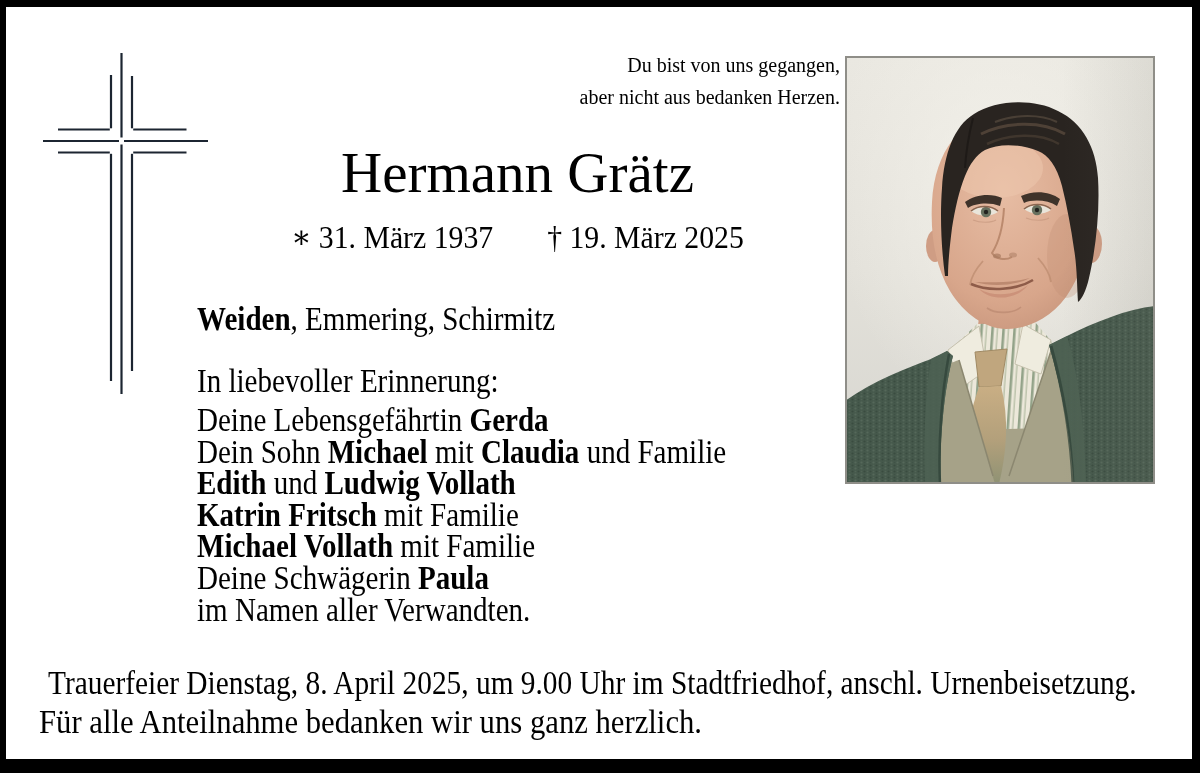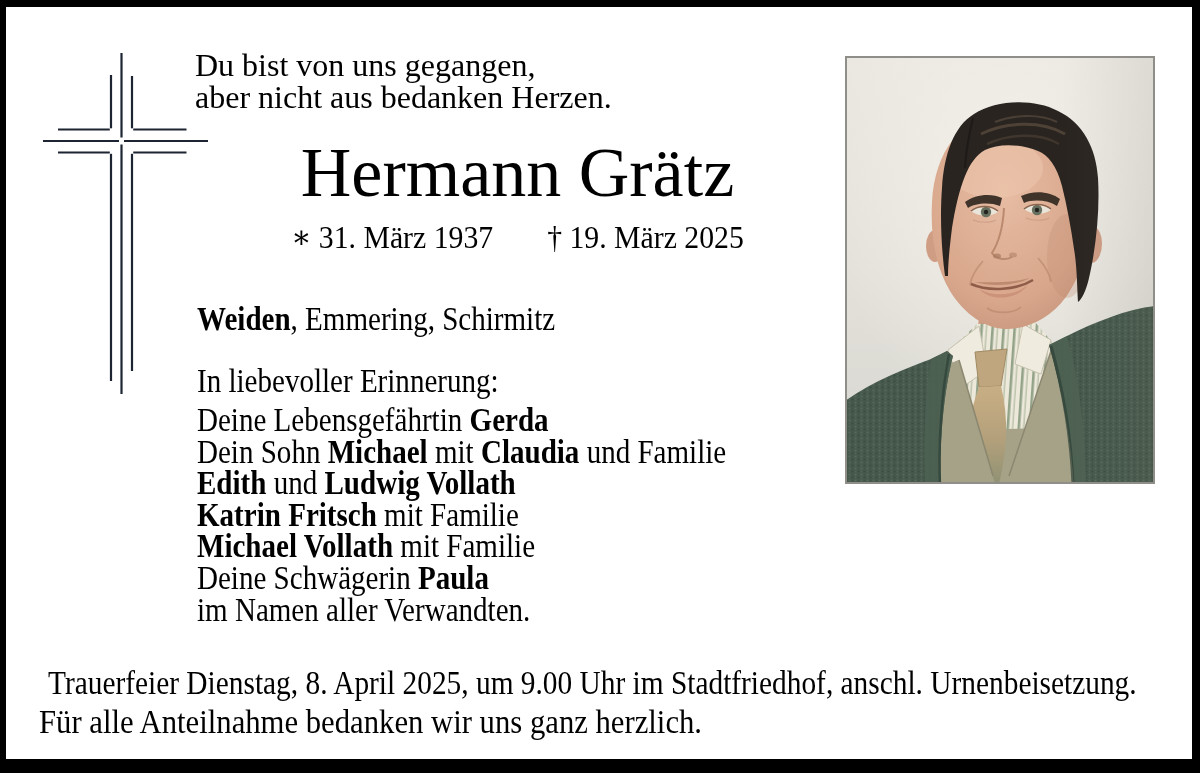--- a/index.html
+++ b/index.html
@@ -20,25 +20,25 @@
   .frame{position:absolute;background:var(--frame);}
   .frame.top{left:0;top:0;width:1200px;height:7px;}
   .frame.bottom{left:0;top:759px;width:1200px;height:14px;}
   .frame.left{left:0;top:0;width:6px;height:773px;}
   .frame.right{left:1192px;top:0;width:8px;height:773px;}
 
   .cross-wrap{position:absolute;left:40px;top:50px;width:175px;height:350px;}
 
   .quote{
     position:absolute;left:195px;top:49px;width:645px;
-    text-align:left;font-size:32px;line-height:32px;
+    text-align:right;font-size:20px;line-height:32px;
   }
   .name{
     position:absolute;left:195px;top:123px;width:645px;
-    text-align:center;font-size:70px;line-height:100px;white-space:nowrap;
+    text-align:center;font-size:57px;line-height:100px;white-space:nowrap;
   }
   .dates{
     position:absolute;left:195px;top:221px;width:645px;
     display:flex;justify-content:center;column-gap:58px;
     font-size:32px;line-height:33px;white-space:nowrap;
     transform:scaleX(0.93);transform-origin:50% 0;
   }
   .places{
     position:absolute;left:197px;top:303px;
     font-size:33px;line-height:33px;white-space:nowrap;

